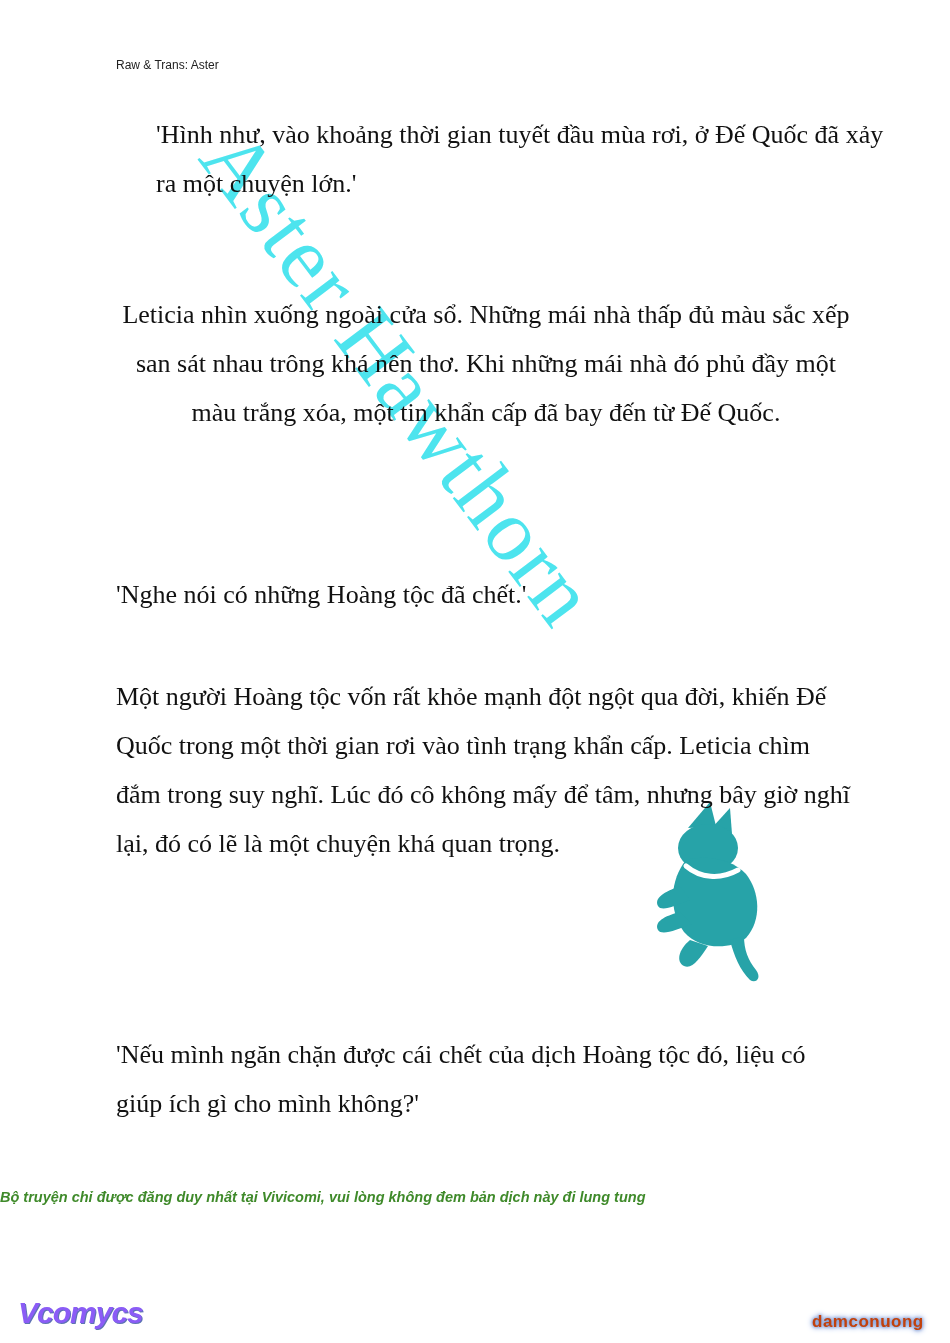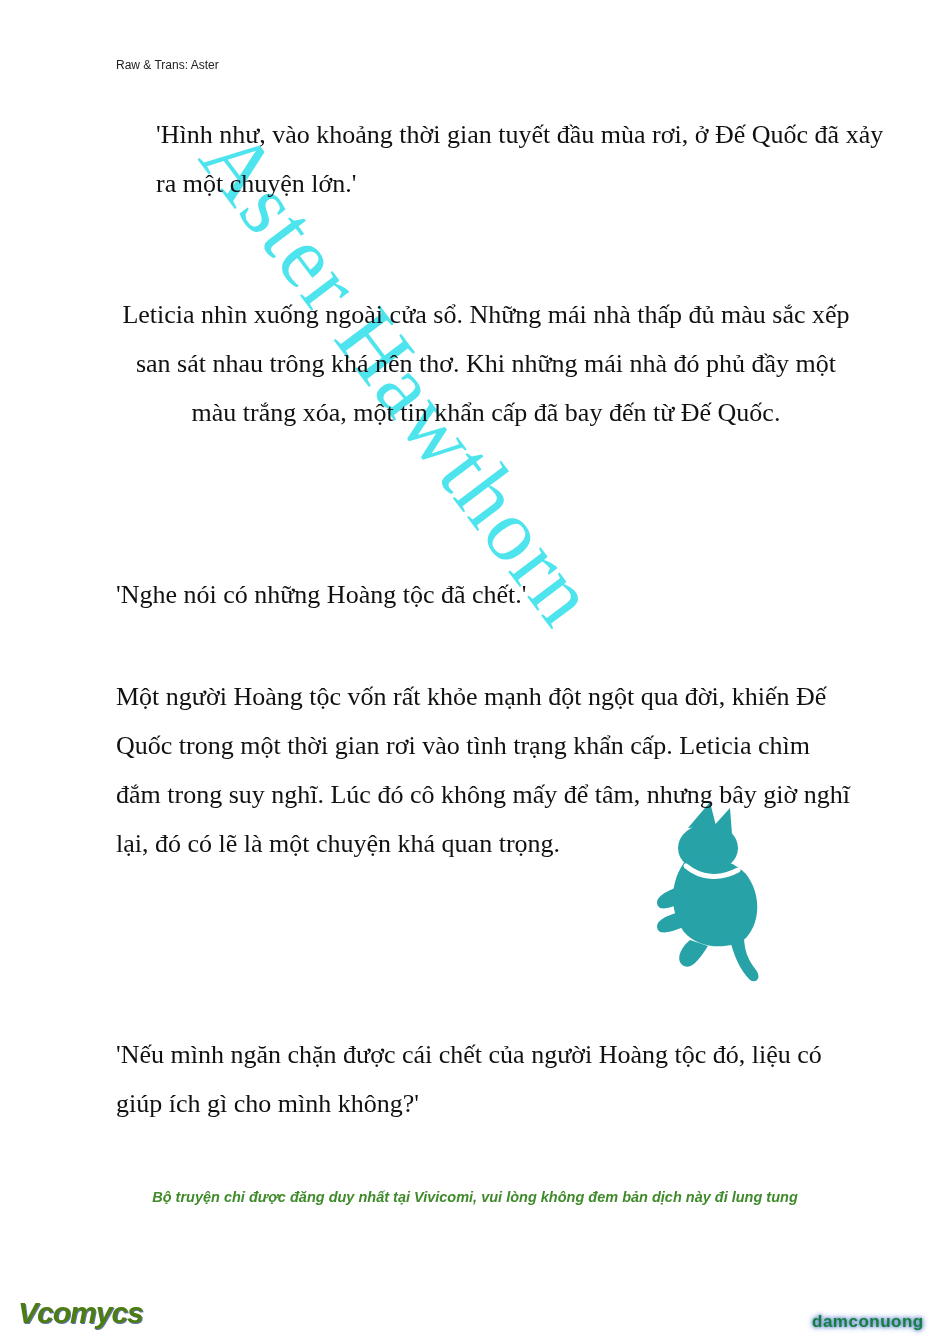--- a/index.html
+++ b/index.html
@@ -61,50 +61,49 @@
       height: 185px;
       z-index: 2;
     }
     .text-layer { position: relative; z-index: 3; }
 
     .footer-notice {
       position: absolute;
       left: 0;
       width: 950px;
       top: 1186px;
-      text-align: center;
       font-family: "Liberation Sans", sans-serif;
       font-style: italic;
       font-weight: bold;
       font-size: 14.5px;
       line-height: 23px;
       color: #3f8a2a;
     }
     .footer-notice div { margin: 0; }
 
     .logo-vcomycs {
       position: absolute;
       left: 18px;
       top: 1296px;
       font-family: "Liberation Sans", sans-serif;
       font-style: italic;
       font-weight: bold;
       font-size: 30px;
       letter-spacing: -1px;
-      color: #4d7c0f;
+      color: #8b5cf6;
       text-shadow: 1px 1px 0 #5d74b2;
     }
     .logo-damconuong {
       position: absolute;
       left: 812px;
       top: 1312px;
       font-family: "Liberation Sans", sans-serif;
       font-weight: bold;
       font-size: 17px;
-      color: #15803d;
+      color: #c2410c;
       text-shadow: 0 0 3px #6f8fd0, 0 0 5px #6f8fd0, 0 0 7px #9db3e6;
       letter-spacing: 0.5px;
       text-align: right;
     }
   </style>
 </head>
 <body>
 
 <div class="header-credit">Raw &amp; Trans: Aster</div>
 
@@ -128,21 +127,21 @@
   </g>
 
   <path d="M36 66 C50 78 70 80 88 70" stroke="#ffffff" stroke-width="5" fill="none" stroke-linecap="round"></path>
 </svg>
 
 <div class="text-layer">
   <p class="para p1">'Hình như, vào khoảng thời gian tuyết đầu mùa rơi, ở Đế Quốc đã xảy ra một chuyện lớn.'</p>
   <p class="para p2">Leticia nhìn xuống ngoài cửa sổ. Những mái nhà thấp đủ màu sắc xếp san sát nhau trông khá nên thơ. Khi những mái nhà đó phủ đầy một màu trắng xóa, một tin khẩn cấp đã bay đến từ Đế Quốc.</p>
   <p class="para p3">'Nghe nói có những Hoàng tộc đã chết.'</p>
   <p class="para p4">Một người Hoàng tộc vốn rất khỏe mạnh đột ngột qua đời, khiến Đế Quốc trong một thời gian rơi vào tình trạng khẩn cấp. Leticia chìm đắm trong suy nghĩ. Lúc đó cô không mấy để tâm, nhưng bây giờ nghĩ lại, đó có lẽ là một chuyện khá quan trọng.</p>
-  <p class="para p5">'Nếu mình ngăn chặn được cái chết của người Hoàng tộc đó, liệu có giúp ích gì cho mình không?'</p>
+  <p class="para p5">'Nếu mình ngăn chặn được cái chết của dịch Hoàng tộc đó, liệu có giúp ích gì cho mình không?'</p>
 </div>
 
 <div class="footer-notice">
   <div>Bộ truyện chỉ được đăng duy nhất tại Vivicomi, vui lòng không đem bản dịch này đi lung tung</div>
 </div>
 
 <div class="logo-vcomycs">Vcomycs</div>
 <div class="logo-damconuong">damconuong</div>
 
 </body></html>

